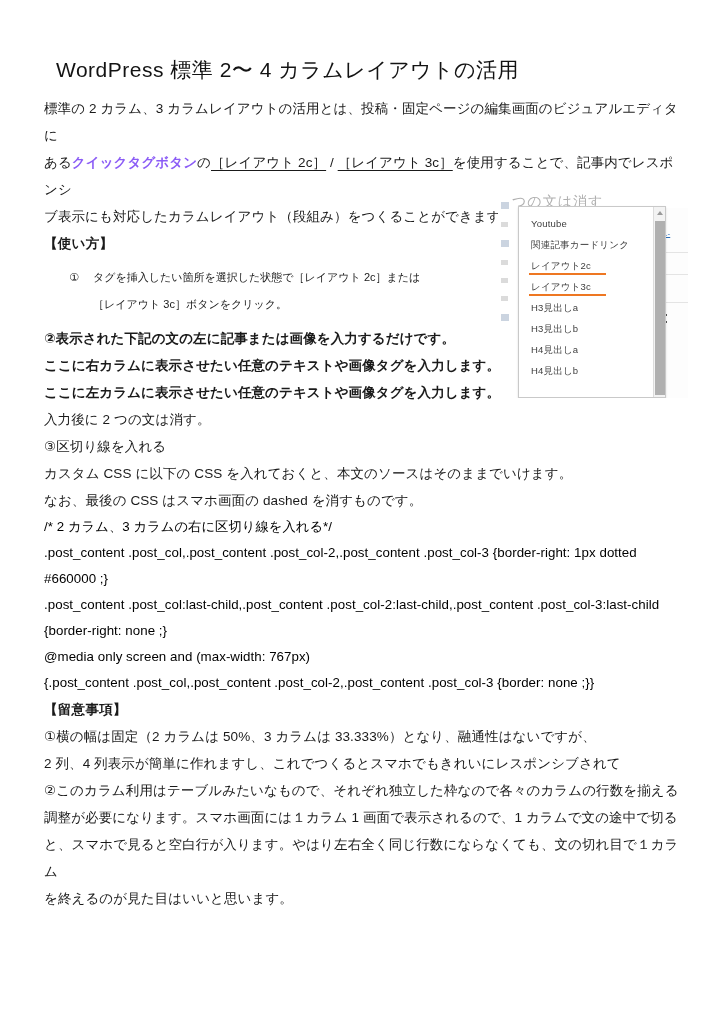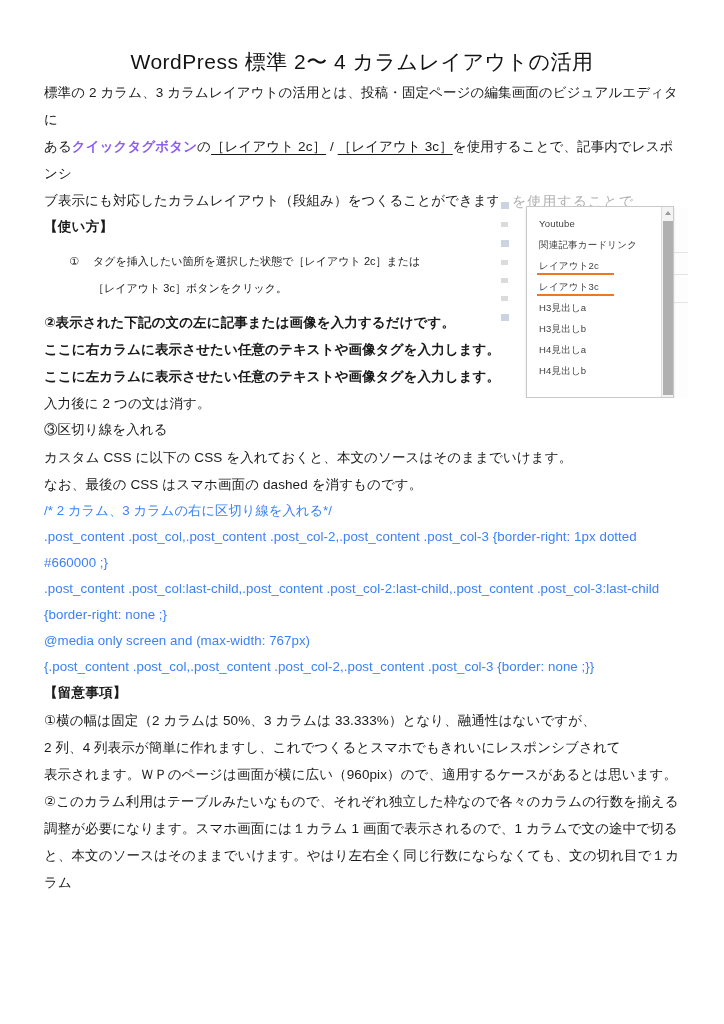--- a/index.html
+++ b/index.html
@@ -24,23 +24,22 @@
   }
   .content {
     position: relative;
     padding: 0 44px 0 44px;
     box-sizing: border-box;
     width: 724px;
   }
 
   
   .doc-title {
-    margin: 4px;
+    margin: 12px;
     padding-top: 44px;
-    text-align: center;
     font-size: 21px;
     font-weight: normal;
     letter-spacing: 0.5px;
     color: #131313;
     line-height: 1.3;
   }
 
   
   .byline {
     margin: 20px 0 0 0;
@@ -57,21 +56,21 @@
     font-size: 13.5px;
     line-height: 27px;
     color: #1a1a1a;
     letter-spacing: 0.1px;
   }
   .lead {
     margin-top: 14px;
   }
   .gap-s  { margin-top: 6px; }
   .gap-l  { margin-top: 26px; font-weight: bold; }
-  .gap-xl { margin-top: 34px; font-family: Liberation Mono, monospace; }
+  .gap-xl { margin-top: 34px; }
 
   .red-bold {
     color: #8b5cf6;
     font-weight: bold;
   }
   .uline {
     text-decoration: underline;
     text-underline-offset: 3px;
   }
   .bold { font-weight: bold; }
@@ -102,21 +101,21 @@
   .numlist .cont {
     display: block;
     padding-left: 42px;
   }
 
   
   .cssline {
     margin: 0;
     font-size: 13.3px;
     line-height: 26px;
-    color: #3b82f6;
+    color: #000000;
     word-break: break-word;
     letter-spacing: 0.05px;
   }
 
   
   .shot {
     position: absolute;
     left: 498px;
     top: 192px;
     width: 190px;
@@ -216,21 +215,21 @@
   }
   .shot .bg-leftcol span.dim {
     background: #cfcfcf;
     width: 7px;
     height: 5px;
   }
 
   
   .shot .dropdown {
     position: absolute;
-    left: 28px;
+    left: 20px;
     top: 14px;
     width: 148px;
     height: 192px;
     background: #ffffff;
     border: 1px solid #c9c9c9;
     box-sizing: border-box;
     box-shadow: 0 1px 2px rgba(0,0,0,0.12);
   }
   .shot .dd-list {
     position: absolute;
@@ -322,32 +321,32 @@
     <p class="cssline">/* 2 カラム、3 カラムの右に区切り線を入れる*/</p>
     <p class="cssline">.post_content  .post_col,.post_content  .post_col-2,.post_content  .post_col-3  {border-right:  1px dotted #660000 ;}</p>
     <p class="cssline">.post_content   .post_col:last-child,.post_content   .post_col-2:last-child,.post_content   .post_col-3:last-child {border-right: none ;}</p>
     <p class="cssline">@media only screen and (max-width: 767px)</p>
     <p class="cssline">{.post_content .post_col,.post_content .post_col-2,.post_content .post_col-3 {border: none ;}}</p>
 
     <p class="heading-br gap-xl">【留意事項】</p>
 
     <p class="para">①横の幅は固定（2 カラムは 50%、3 カラムは 33.333%）となり、融通性はないですが、</p>
     <p class="para">2 列、4 列表示が簡単に作れますし、これでつくるとスマホでもきれいにレスポンシブされて</p>
-    <p class="para">表示されます。ＷＰのページは画面が横に広い（960pix）ので、適用するケースがあるとは思います。</p>
 
     <p class="para">②このカラム利用はテーブルみたいなもので、それぞれ独立した枠なので各々のカラムの行数を揃える</p>
     <p class="para">調整が必要になります。スマホ画面には１カラム 1 画面で表示されるので、1 カラムで文の途中で切る</p>
-    <p class="para">と、本文のソースはそのままでいけます。やはり左右全く同じ行数にならなくても、文の切れ目で１カラム</p>
+    <p class="para">と、スマホで見ると空白行が入ります。やはり左右全く同じ行数にならなくても、文の切れ目で１カラム</p>
+    <p class="para">を終えるのが見た目はいいと思います。</p>
 
   </div>
 
   <div class="shot">
 
     <div class="bg-editor">
-      <div class="bg-title">を使用することで</div>
+      <div class="bg-title">つの文は消す</div>
       <div class="bg-panel-right"></div>
       <div class="bg-rowline" style="top:60px;"></div>
       <div class="bg-rowline" style="top:82px;"></div>
       <div class="bg-rowline" style="top:110px;"></div>
       <div class="bg-link">t121-</div>
       <div class="bg-tag">ッ|</div>
       <div class="bg-icon-lines">
           <i></i>
           <i></i>
           <i></i>

